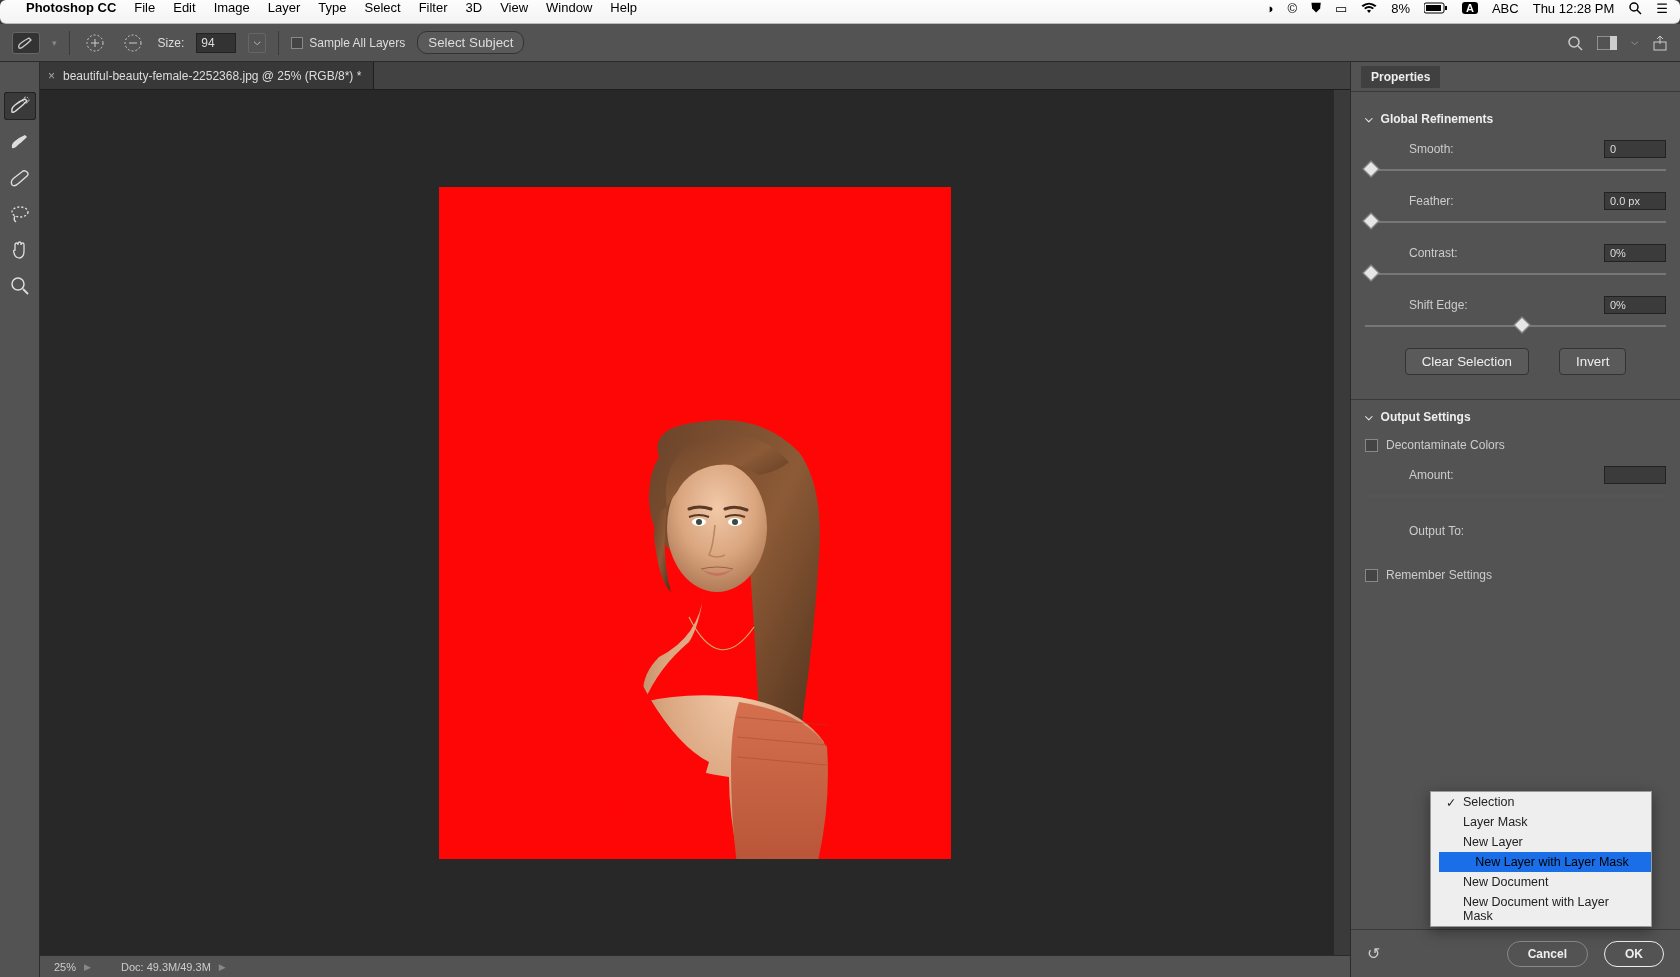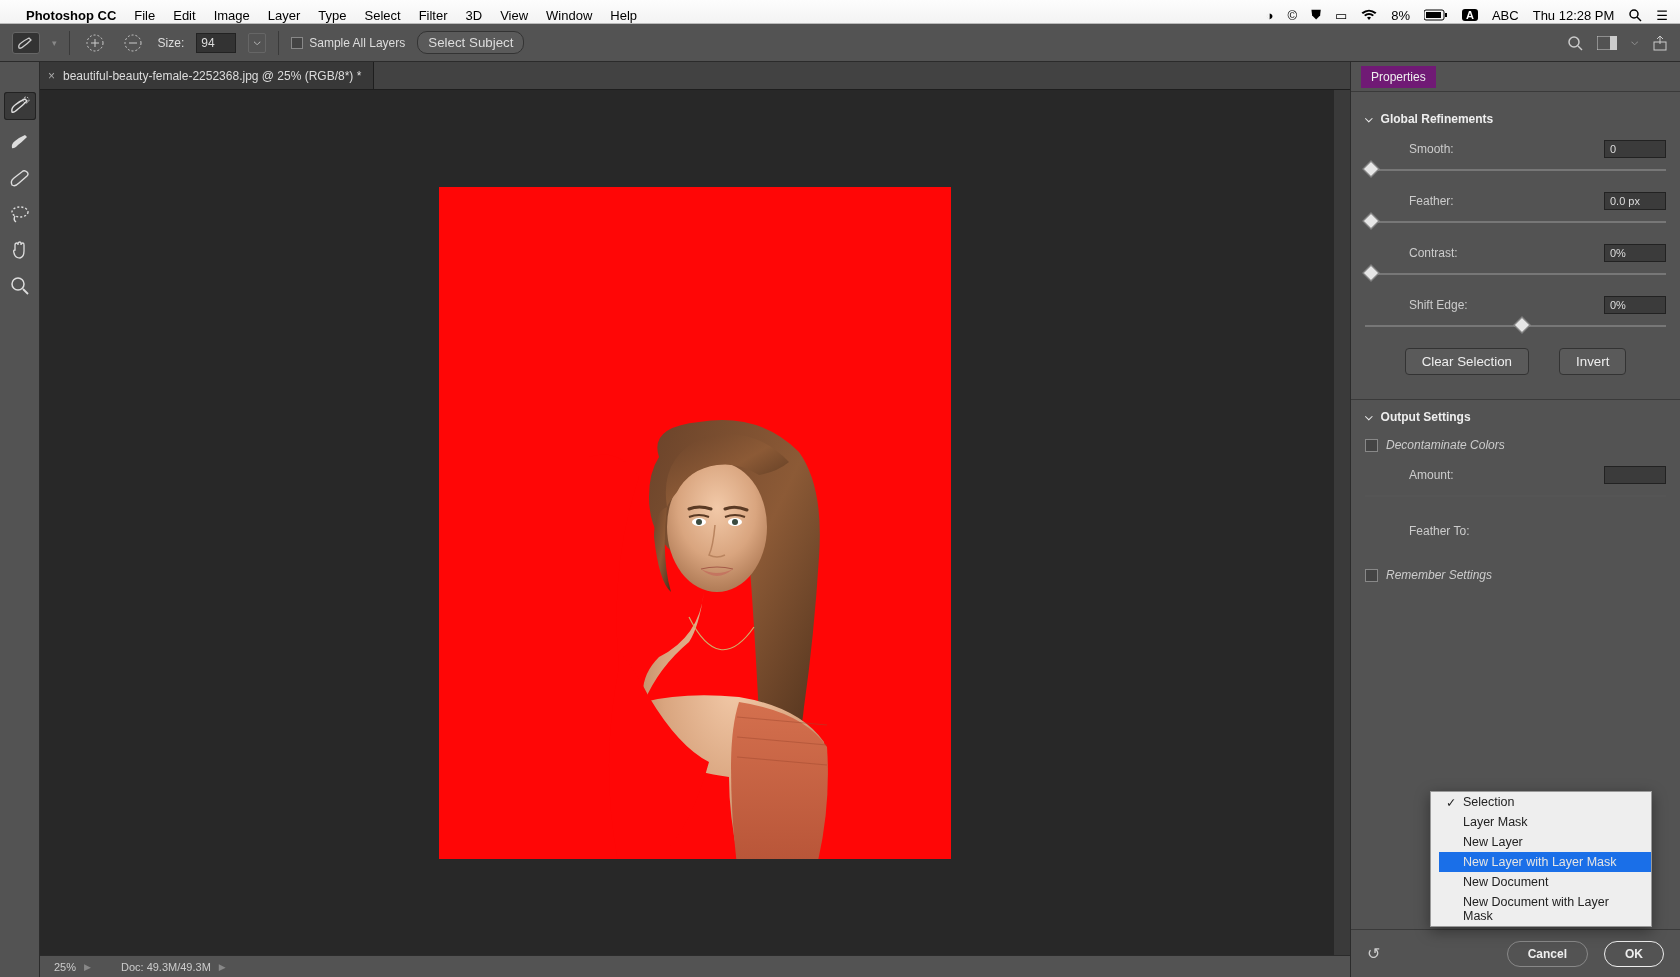--- a/index.html
+++ b/index.html
@@ -1,19 +1,19 @@
 <!DOCTYPE html>
 <html><head>
 <meta charset="utf-8">
 <style>
 * { margin:0; padding:0; box-sizing:border-box; font-family:-apple-system,BlinkMacSystemFont,"Segoe UI",sans-serif; user-select:none; }
 body { width:1680px; height:977px; background:#3a3a3a; overflow:hidden; position:relative; }
 
 
-.mac-menubar { height:24px; background:linear-gradient(#fdfdfd,#f3f3f3); display:flex; align-items:flex-end; padding:0 12px; font-size:13px; color:#000; border-bottom:1px solid #bbb; }
+.mac-menubar { height:24px; background:linear-gradient(#fdfdfd,#f3f3f3); display:flex; align-items:flex-start; padding:0 12px; font-size:13px; color:#000; border-bottom:1px solid #bbb;border-radius:6px; }
 .mac-menubar .apple { font-size:15px; margin-right:14px; }
 .mac-menubar .app-name { font-weight:700; margin-right:18px; }
 .mac-menubar .menu-item { margin-right:18px; cursor:default; }
 .mac-menubar .right { margin-left:auto; display:flex; align-items:center; gap:14px; }
 .mac-menubar .right .status-icon { font-size:13px; }
 .mac-menubar .badge { background:#000; color:#fff; border-radius:3px; padding:0 4px; font-size:11px; font-weight:700; }
 
 
 .ps-window { position:absolute; top:24px; left:0; right:0; bottom:0; background:#535353; display:flex; flex-direction:column; }
 .titlebar { height:28px; background:#414141; display:flex; align-items:center; padding:0 10px; color:#ccc; font-size:12px; position:relative; }
@@ -52,48 +52,48 @@
 .subject { position:absolute; left:150px; top:230px; width:300px; height:450px; }
 
 
 .status-bar { height:22px; background:#535353; border-top:1px solid #2b2b2b; display:flex; align-items:center; color:#ccc; font-size:11px; padding:0 14px; gap:30px; }
 .status-bar .seg { display:flex; align-items:center; gap:8px; }
 .status-bar .tri { font-size:9px; color:#888; }
 
 
 .props { width:330px; background:#535353; border-left:1px solid #2b2b2b; display:flex; flex-direction:column; color:#ccc; font-size:12px; position:relative; }
 .panel-tab-row { height:30px; display:flex; align-items:center; padding:0 10px; border-bottom:1px solid #3a3a3a; }
-.panel-tab { padding:4px 10px; background:#701a75; color:#eee; font-weight:400; }
+.panel-tab { padding:4px 10px; background:#404040; color:#eee; font-weight:700; }
 .panel-body { flex:1; overflow:auto; padding:10px 14px 0; }
 .section-hdr { display:flex; align-items:center; gap:8px; font-weight:600; color:#eee; margin:10px 0 14px; cursor:pointer;}
 .section-hdr .chev { font-size:10px; }
 .row { display:flex; align-items:center; margin:14px 0 4px; }
 .row .label { flex:1; color:#ccc;margin-left:44px; }
 .row .val { width:62px; background:#3b3b3b; border:1px solid #222; color:#ddd; padding:2px 5px; font-size:11px; }
 .slider { position:relative; height:16px; margin:2px 0 10px; }
 .slider .track { position:absolute; left:0; right:0; top:7px; height:2px; background:#777; }
 .slider .thumb { position:absolute; top:1px; width:12px; height:12px; background:#e6e6e6; border:1px solid #777; transform:rotate(45deg); }
 .btn-row { display:flex; gap:30px; justify-content:center; margin:14px 0 24px; }
 .ps-btn { background:#5a5a5a; border:1px solid #333; border-radius:4px; padding:5px 16px; color:#eee; cursor:pointer; }
 .divider { height:1px; background:#3a3a3a; margin:6px -14px; }
 .dim { color:#888; }
-.chk2 { display:flex; align-items:center; gap:8px; margin:12px 0;font-style:italic; }
+.chk2 { display:flex; align-items:center; gap:8px; margin:12px 0; }
 .chk2 .box { width:13px; height:13px; border:1px solid #888; background:#444; }
 
 
 .panel-footer { height:48px; border-top:1px solid #3a3a3a; display:flex; align-items:center; justify-content:flex-end; gap:16px; padding:0 16px; }
 .reset-icon { margin-right:auto; font-size:16px; color:#ccc; cursor:pointer; }
 .footer-btn { padding:5px 20px; border:1px solid #888; border-radius:14px; color:#eee; cursor:pointer;font-weight:bold; }
 .footer-btn.primary { border-color:#eee; font-weight:600; }
 
 
 .dropdown-pop { position:absolute; right:28px; bottom:50px; width:222px; background:#eee; border:1px solid #999; box-shadow:0 4px 14px rgba(0,0,0,.4); font-size:12.5px; color:#222; z-index:50; }
 .dropdown-pop .opt { padding:3px 10px 3px 24px; position:relative; cursor:default;margin-left:8px; }
 .dropdown-pop .opt.checked::before { content:"✓"; position:absolute; left:7px; }
-.dropdown-pop .opt.hl { background:#1a6fe8; color:#e5e5e5; }
+.dropdown-pop .opt.hl { background:#1a6fe8; color:#000000;text-align:center; }
 
 svg { display:block; }
 </style>
 </head>
 <body>
 
 <div class="mac-menubar">
   <span class="apple"></span>
   <span class="app-name">Photoshop CC</span>
   <span class="menu-item">File</span>
@@ -369,21 +369,21 @@
 
         <div class="row dim">
           <span class="label">Amount:</span>
           <input class="val dim" disabled="" style="">
         </div>
         <div class="slider dim">
             <div class="track" style="background:#555;"></div>
           </div>
 
         <div class="row" style="margin-top:20px;">
-          <span class="label">Feather To:</span>
+          <span class="label">Output To:</span>
         </div>
 
         <label class="chk2" style="margin-top:30px;">
           <span class="box"></span>
           <span>Remember Settings</span>
         </label>
       </div>
 
       <div class="panel-footer">
         <span class="reset-icon">↺</span>

